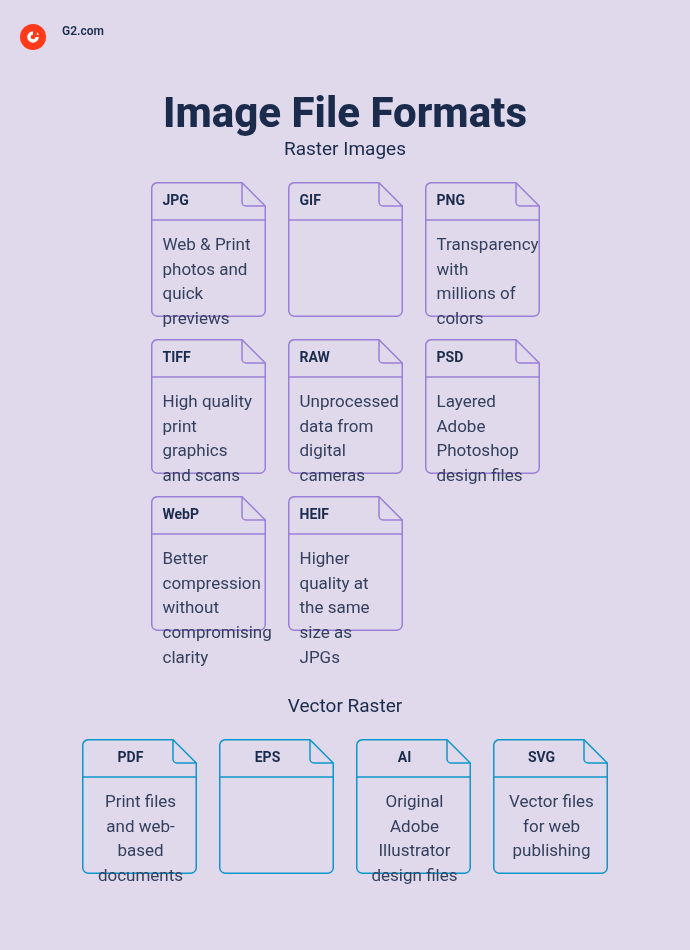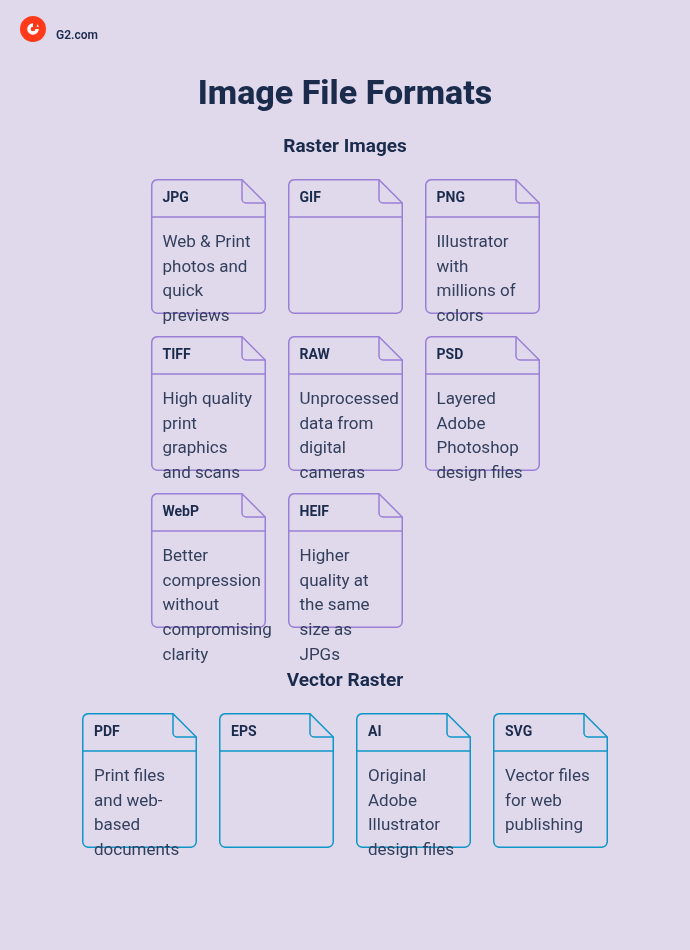--- a/index.html
+++ b/index.html
@@ -6,65 +6,65 @@
   body {
     width: 690px;
     height: 950px;
     background: #e0d9ec;
     font-family: -apple-system, BlinkMacSystemFont, "Segoe UI", Roboto, Helvetica, Arial, sans-serif;
     color: #1a2b4c;
     overflow: hidden;
   }
   .header {
     display: flex;
-    align-items: flex-end;
-    padding: 16px 20px;
-    gap: 10px;
+    align-items: flex-start;
+    padding: 24px 20px;
+    gap: 16px;
   }
   .logo-badge {
     width: 26px;
     height: 26px;
     background: #ff3a1a;
     border-radius: 50%;
     display: flex;
     align-items: center;
     justify-content: center;
   }
   .brand {
     font-size: 12px;
     font-weight: 600;
     color: #1a2b4c;
   }
   .page-title {
     text-align: center;
-    font-size: 34px;
+    font-size: 42px;
     font-weight: 800;
     margin-top: 14px;
-    margin-bottom: 22px;
     color: #1a2b4c;
   }
   .section-title {
     text-align: center;
     font-size: 19px;
-    font-weight: 700;
+    font-weight: 400;
     margin-bottom: 22px;
     color: #1a2b4c;
   }
   .grid-raster {
     display: grid;
     grid-template-columns: repeat(3, 115px);
     gap: 22px;
     justify-content: center;
-    margin-bottom: 40px;
+    margin-bottom: 63px;
   }
   .grid-vector {
     display: grid;
     grid-template-columns: repeat(4, 115px);
     gap: 22px;
     justify-content: center;
+    text-align: center;
   }
   .card {
     width: 115px;
     height: 135px;
     position: relative;
   }
   .card svg {
     position: absolute;
     top: 0;
     left: 0;
@@ -154,21 +154,21 @@
       A 6 6 0 0 1 109 134.25
       H 6
       A 6 6 0 0 1 0.75 129
       V 6
       A 6 6 0 0 1 6 0.75
       Z" fill="none" stroke="#9a7fd6" stroke-width="1.5"></path>
     <path d="M 91 0.75 V 20 A 4 4 0 0 0 95 24 H 114.25" fill="none" stroke="#9a7fd6" stroke-width="1.5"></path>
     <line x1="0.75" y1="38" x2="114.25" y2="38" stroke="#9a7fd6" stroke-width="1.5"></line>
   </svg>
       <div class="card-title">PNG</div>
-      <div class="card-desc">Illustrator with millions of colors</div>
+      <div class="card-desc">Transparency with millions of colors</div>
     </div>
     <div class="card">
   <svg viewBox="0 0 115 135">
     <path d="
       M 6 0.75
       H 91
       L 114.25 24
       V 129
       A 6 6 0 0 1 109 134.25
       H 6

